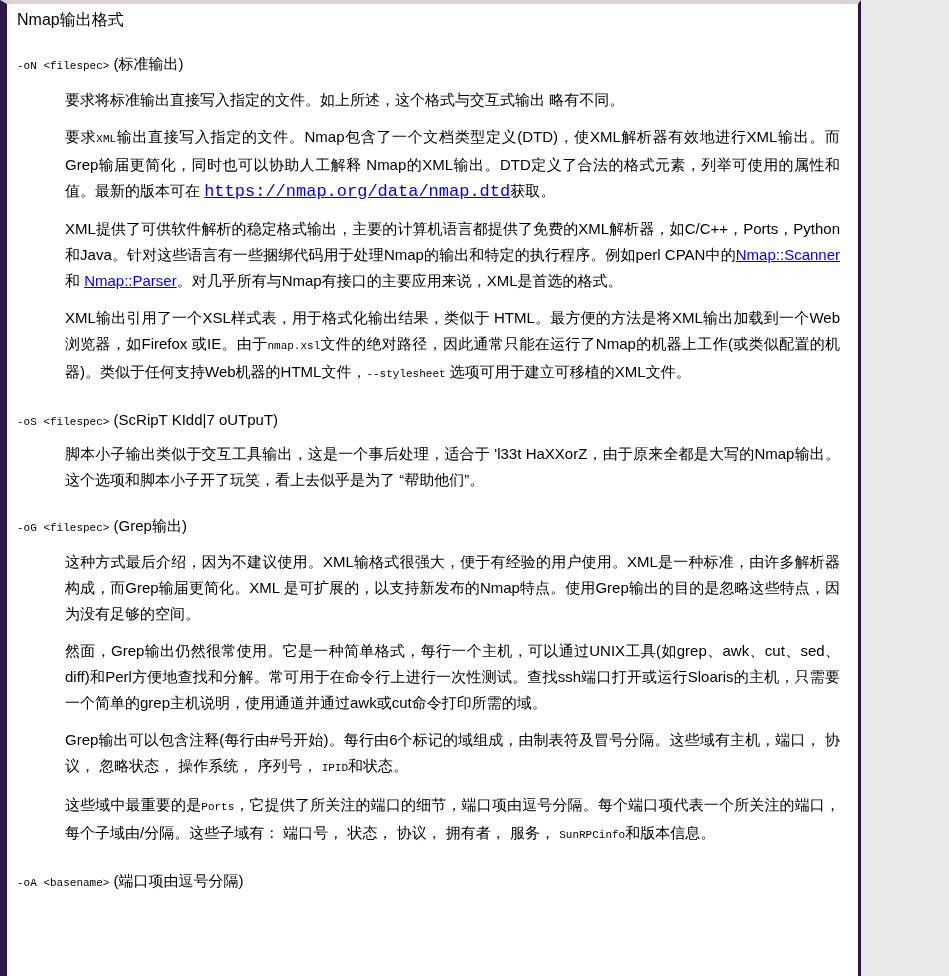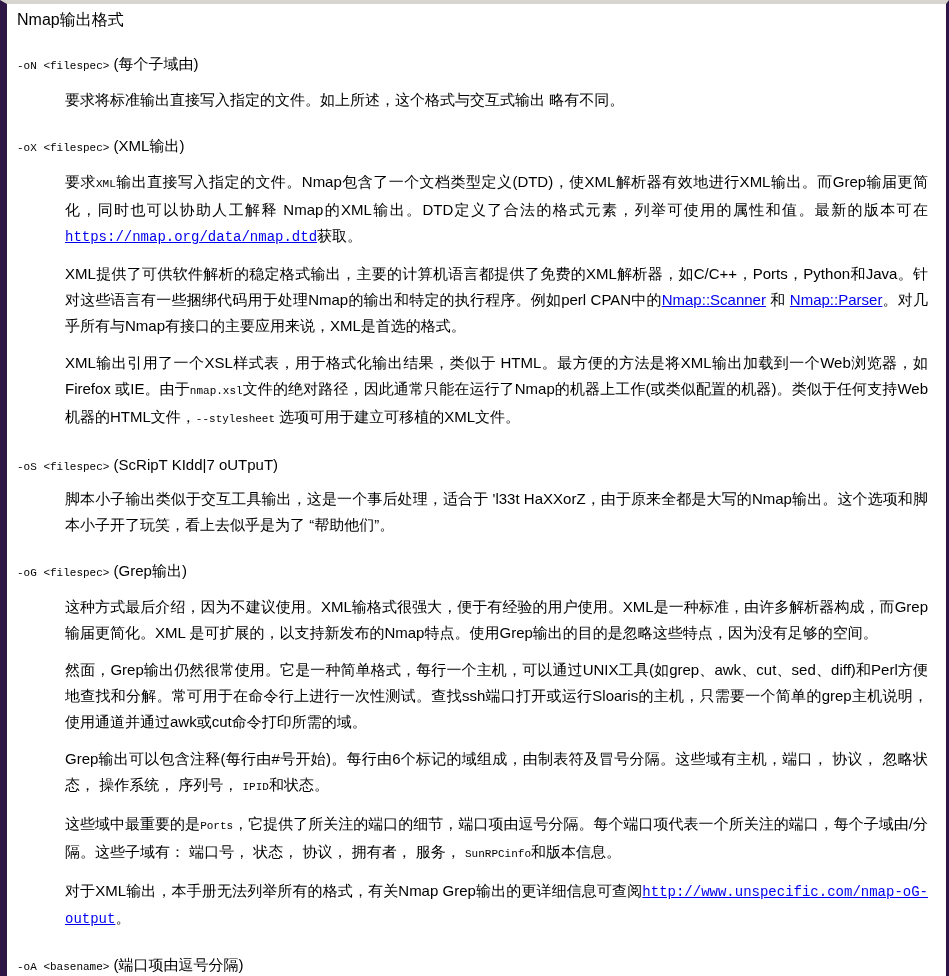--- a/index.html
+++ b/index.html
@@ -4,69 +4,67 @@
 <style>
   :root{
     --link:#0000ee;
     --border:#2e1747;
     --top-strip:#d8d5d0;
     --text:#000000;
     --bg:#ffffff;
   }
   html,body{margin:0;padding:0;background:#e9e9e9;}
   .page{
-    width:949px;height:976px;box-sizing:border-box;
+    width:861px;height:976px;box-sizing:border-box;
     background:var(--bg);color:var(--text);
     border-top:4px solid var(--top-strip);
     border-left:7px solid var(--border);
     border-right:3px solid var(--border);
     overflow:hidden;
     font-family:"Liberation Sans",sans-serif;
   }
   .content{padding:4px 8px 0 10px;}
   .title{font-size:16px;margin:2px 0 0 0;}
   .section-heading{margin:24px 0 13px 0;font-size:15px;}
   .para{
     margin:11px 8px;padding-left:40px;padding-right:2px;
     font-size:15px;line-height:26px;
     text-align:justify;
   }
   .run-n,.run-h{font-family:"Liberation Sans",sans-serif;}
   .run-m{font-family:"Liberation Mono",monospace;font-size:11px;}
-  a.run-lm{font-family:"Liberation Mono",monospace;font-size:14px;color:var(--link);text-decoration:underline;cursor:pointer;}
+  a.run-lm{font-family:"Liberation Mono",monospace;font-size:17px;color:var(--link);text-decoration:underline;cursor:pointer;}
   a.run-ls{font-family:"Liberation Sans",sans-serif;color:var(--link);text-decoration:underline;cursor:pointer;}
 </style>
 </head>
 <body>
 
 <div class="page">
   <div class="content">
     <div class="title">Nmap输出格式</div>
     <div id="sections">
         <div class="section">
-          <div class="section-heading"><span class="run-m">-oN &lt;filespec&gt;</span><span class="run-h"> (每个子域由)</span></div>
+          <div class="section-heading"><span class="run-m">-oN &lt;filespec&gt;</span><span class="run-h"> (标准输出)</span></div>
           <div class="para"><span class="run-n">要求将标准输出直接写入指定的文件。如上所述，这个格式与交互式输出 略有不同。</span></div>
         </div>
         <div class="section">
-          <div class="section-heading"><span class="run-m">-oX &lt;filespec&gt;</span><span class="run-h"> (XML输出)</span></div>
           <div class="para"><span class="run-n">要求</span><span class="run-m">XML</span><span class="run-n">输出直接写入指定的文件。Nmap包含了一个文档类型定义(DTD)，使XML解析器有效地进行XML输出。而Grep输届更简化，同时也可以协助人工解释 Nmap的XML输出。DTD定义了合法的格式元素，列举可使用的属性和值。最新的版本可在 </span><a class="run-lm" href="#">https://nmap.org/data/nmap.dtd</a><span class="run-n">获取。</span></div>
           <div class="para"><span class="run-n">XML提供了可供软件解析的稳定格式输出，主要的计算机语言都提供了免费的XML解析器，如C/C++，Ports，Python和Java。针对这些语言有一些捆绑代码用于处理Nmap的输出和特定的执行程序。例如perl CPAN中的</span><a class="run-ls" href="#">Nmap::Scanner</a><span class="run-n"> 和 </span><a class="run-ls" href="#">Nmap::Parser</a><span class="run-n">。对几乎所有与Nmap有接口的主要应用来说，XML是首选的格式。</span></div>
           <div class="para"><span class="run-n">XML输出引用了一个XSL样式表，用于格式化输出结果，类似于 HTML。最方便的方法是将XML输出加载到一个Web浏览器，如Firefox 或IE。由于</span><span class="run-m">nmap.xsl</span><span class="run-n">文件的绝对路径，因此通常只能在运行了Nmap的机器上工作(或类似配置的机器)。类似于任何支持Web机器的HTML文件，</span><span class="run-m">--stylesheet</span><span class="run-n"> 选项可用于建立可移植的XML文件。</span></div>
         </div>
         <div class="section">
           <div class="section-heading"><span class="run-m">-oS &lt;filespec&gt;</span><span class="run-h"> (ScRipT KIdd|7 oUTpuT)</span></div>
           <div class="para"><span class="run-n">脚本小子输出类似于交互工具输出，这是一个事后处理，适合于 'l33t HaXXorZ，由于原来全都是大写的Nmap输出。这个选项和脚本小子开了玩笑，看上去似乎是为了 “帮助他们”。</span></div>
         </div>
         <div class="section">
           <div class="section-heading"><span class="run-m">-oG &lt;filespec&gt;</span><span class="run-h"> (Grep输出)</span></div>
           <div class="para"><span class="run-n">这种方式最后介绍，因为不建议使用。XML输格式很强大，便于有经验的用户使用。XML是一种标准，由许多解析器构成，而Grep输届更简化。XML 是可扩展的，以支持新发布的Nmap特点。使用Grep输出的目的是忽略这些特点，因为没有足够的空间。</span></div>
           <div class="para"><span class="run-n">然面，Grep输出仍然很常使用。它是一种简单格式，每行一个主机，可以通过UNIX工具(如grep、awk、cut、sed、diff)和Perl方便地查找和分解。常可用于在命令行上进行一次性测试。查找ssh端口打开或运行Sloaris的主机，只需要一个简单的grep主机说明，使用通道并通过awk或cut命令打印所需的域。</span></div>
           <div class="para"><span class="run-n">Grep输出可以包含注释(每行由#号开始)。每行由6个标记的域组成，由制表符及冒号分隔。这些域有主机，端口， 协议， 忽略状态， 操作系统， 序列号， </span><span class="run-m">IPID</span><span class="run-n">和状态。</span></div>
           <div class="para"><span class="run-n">这些域中最重要的是</span><span class="run-m">Ports</span><span class="run-n">，它提供了所关注的端口的细节，端口项由逗号分隔。每个端口项代表一个所关注的端口，每个子域由/分隔。这些子域有： 端口号， 状态， 协议， 拥有者， 服务， </span><span class="run-m">SunRPCinfo</span><span class="run-n">和版本信息。</span></div>
-          <div class="para"><span class="run-n">对于XML输出，本手册无法列举所有的格式，有关Nmap Grep输出的更详细信息可查阅</span><a class="run-lm" href="#">http://www.unspecific.com/nmap-oG-output</a><span class="run-n">。</span></div>
         </div>
         <div class="section">
           <div class="section-heading"><span class="run-m">-oA &lt;basename&gt;</span><span class="run-h"> (端口项由逗号分隔)</span></div>
         </div>
       </div>
 
   </div>
 </div>
 
 </body></html>

